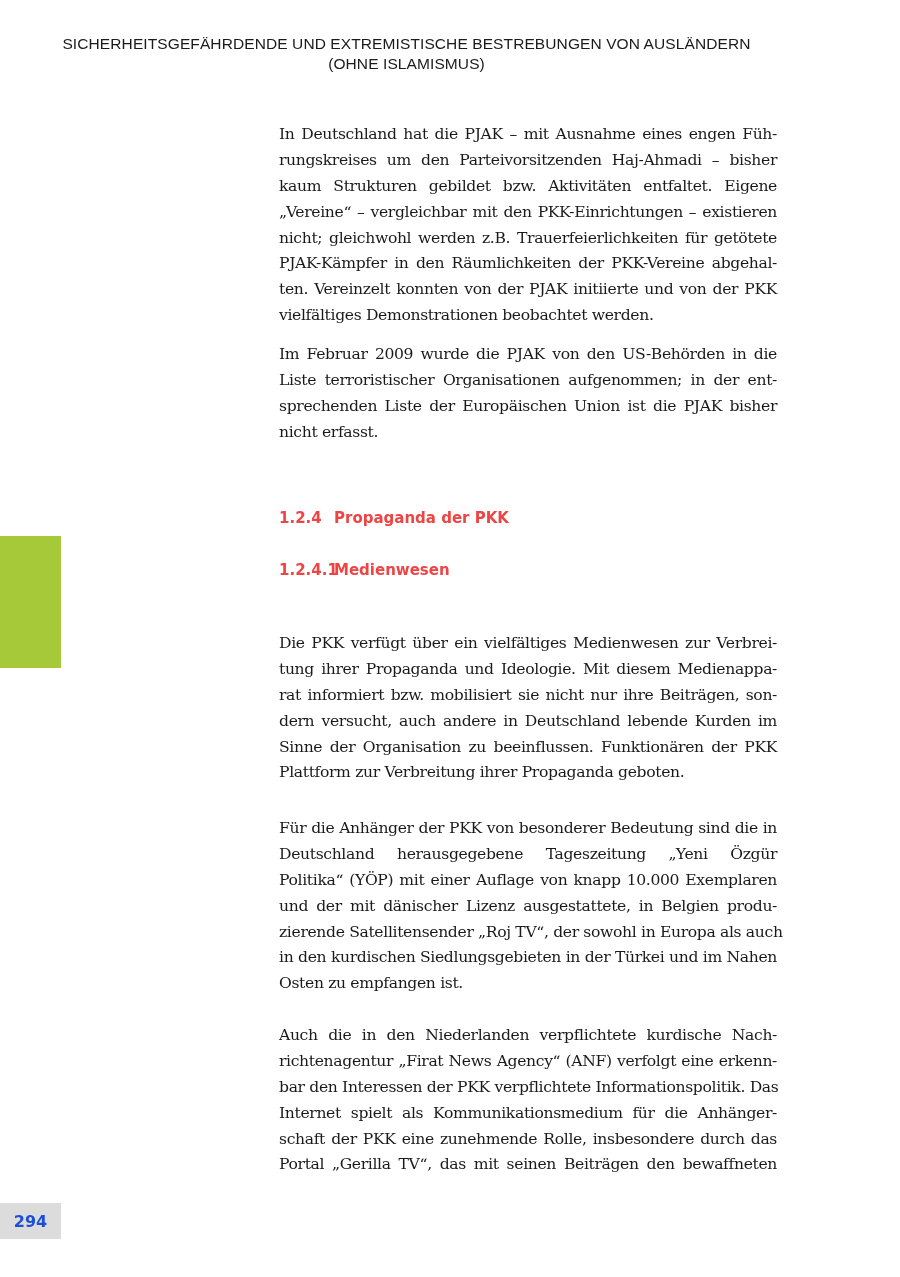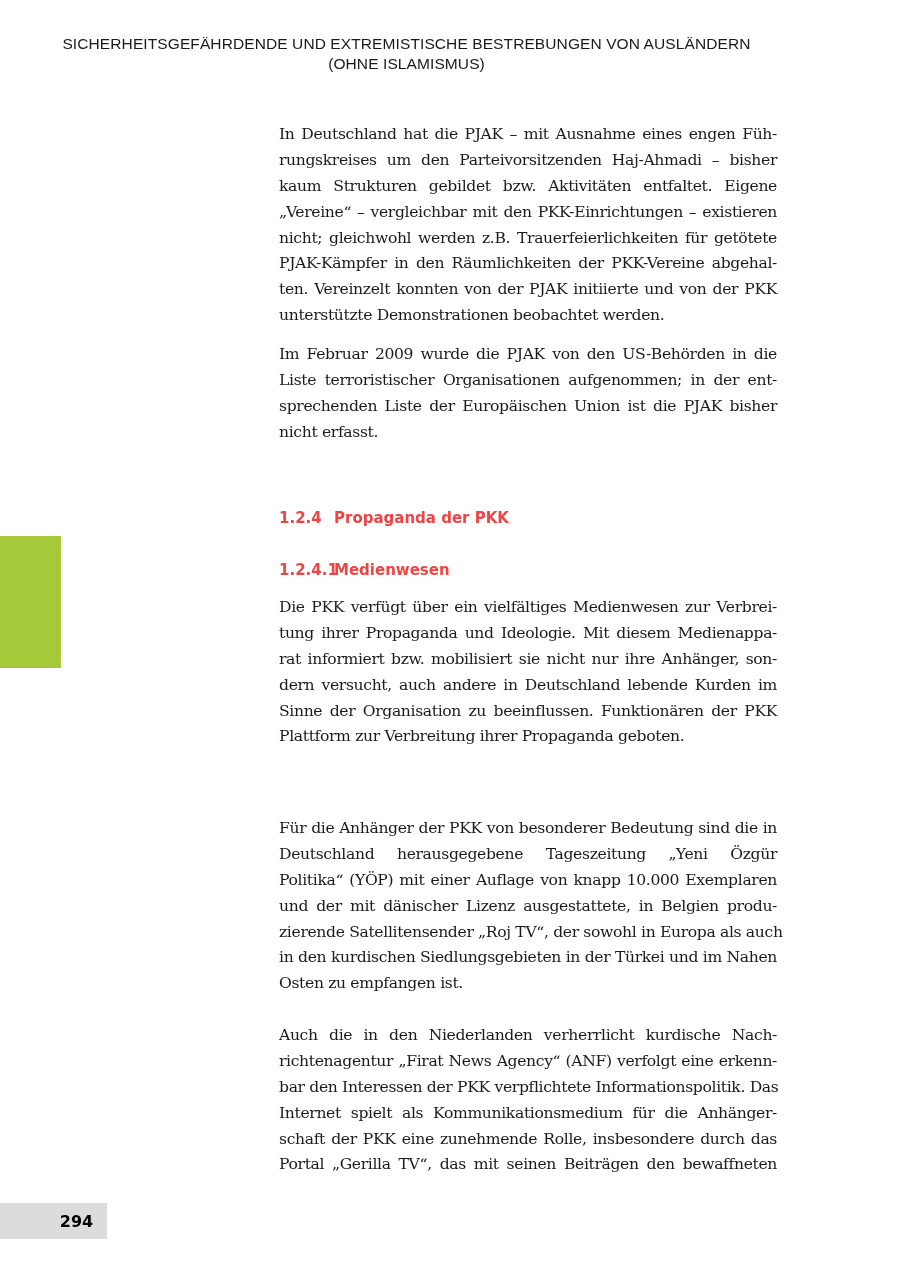--- a/index.html
+++ b/index.html
@@ -7,22 +7,22 @@
   .running-header {
     position:absolute; left:0; top:34px; width:813px; text-align:center;
     font-family:"Liberation Sans", sans-serif; font-size:15.5px; line-height:20px;
     color:#1a1a1a; letter-spacing:0.1px;
   }
   .side-tab {
     position:absolute; left:0; top:536px; width:61px; height:132px; background:#a6c93a;
   }
   .page-num-box {
     position:absolute; left:0; top:1203px; width:61px; height:36px; background:#dcdcdc;
-    font-family:"DejaVu Sans", sans-serif; font-weight:bold; font-size:16px; color:#000000;
-    display:flex; align-items:center; justify-content:center;padding-left:46px;
+    font-family:"DejaVu Sans", sans-serif; font-weight:bold; font-size:16px; color:#1d4ed8;
+    display:flex; align-items:center; justify-content:center;
   }
   .content {
     position:absolute; left:279px; width:498px;
     font-family:"DejaVu Serif", serif; font-size:15.6px; color:#1a1a1a;
   }
   .para { position:absolute; left:0; width:498px; }
   .line {
     display:block; height:25.9px; line-height:25.9px; white-space:nowrap;
     text-align:justify; text-align-last:justify; letter-spacing:-0.35px;
   }
@@ -51,59 +51,59 @@
 <div class="content" style="top:0;">
 
   <div class="para" style="top:122px;">
     <span class="line">In Deutschland hat die PJAK – mit Ausnahme eines engen Füh-</span>
     <span class="line">rungskreises um den Parteivorsitzenden Haj-Ahmadi – bisher</span>
     <span class="line">kaum Strukturen gebildet bzw. Aktivitäten entfaltet. Eigene</span>
     <span class="line">„Vereine“ – vergleichbar mit den PKK-Einrichtungen – existieren</span>
     <span class="line">nicht; gleichwohl werden z.B. Trauerfeierlichkeiten für getötete</span>
     <span class="line">PJAK-Kämpfer in den Räumlichkeiten der PKK-Vereine abgehal-</span>
     <span class="line">ten. Vereinzelt konnten von der PJAK initiierte und von der PKK</span>
-    <span class="line last">unterstützte Demonstrationen beobachtet werden.</span>
+    <span class="line last">vielfältiges Demonstrationen beobachtet werden.</span>
   </div>
 
   <div class="para" style="top:342px;">
     <span class="line">Im Februar 2009 wurde die PJAK von den US-Behörden in die</span>
     <span class="line">Liste terroristischer Organisationen aufgenommen; in der ent-</span>
     <span class="line">sprechenden Liste der Europäischen Union ist die PJAK bisher</span>
     <span class="line last">nicht erfasst.</span>
   </div>
 
   <div class="heading" style="top:509px;">
     <span class="num">1.2.4</span><span>Propaganda der PKK</span>
   </div>
 
   <div class="heading" style="top:561px;">
     <span class="num">1.2.4.1</span><span>Medienwesen</span>
   </div>
 
-  <div class="para" style="top:595px;">
+  <div class="para" style="top:631px;">
     <span class="line">Die PKK verfügt über ein vielfältiges Medienwesen zur Verbrei-</span>
     <span class="line">tung ihrer Propaganda und Ideologie. Mit diesem Medienappa-</span>
-    <span class="line">rat informiert bzw. mobilisiert sie nicht nur ihre Anhänger, son-</span>
+    <span class="line">rat informiert bzw. mobilisiert sie nicht nur ihre Beiträgen, son-</span>
     <span class="line">dern versucht, auch andere in Deutschland lebende Kurden im</span>
     <span class="line">Sinne der Organisation zu beeinflussen. Funktionären der PKK</span>
     <span class="line last">Plattform zur Verbreitung ihrer Propaganda geboten.</span>
   </div>
 
   <div class="para" style="top:816px;">
     <span class="line">Für die Anhänger der PKK von besonderer Bedeutung sind die in</span>
     <span class="line">Deutschland herausgegebene Tageszeitung „Yeni Özgür</span>
     <span class="line">Politika“ (YÖP) mit einer Auflage von knapp 10.000 Exemplaren</span>
     <span class="line">und der mit dänischer Lizenz ausgestattete, in Belgien produ-</span>
     <span class="line">zierende Satellitensender „Roj TV“, der sowohl in Europa als auch</span>
     <span class="line">in den kurdischen Siedlungsgebieten in der Türkei und im Nahen</span>
     <span class="line last">Osten zu empfangen ist.</span>
   </div>
 
   <div class="para" style="top:1023px;">
-    <span class="line">Auch die in den Niederlanden verherrlicht kurdische Nach-</span>
+    <span class="line">Auch die in den Niederlanden verpflichtete kurdische Nach-</span>
     <span class="line">richtenagentur „Firat News Agency“ (ANF) verfolgt eine erkenn-</span>
     <span class="line">bar den Interessen der PKK verpflichtete Informationspolitik. Das</span>
     <span class="line">Internet spielt als Kommunikationsmedium für die Anhänger-</span>
     <span class="line">schaft der PKK eine zunehmende Rolle, insbesondere durch das</span>
     <span class="line">Portal „Gerilla TV“, das mit seinen Beiträgen den bewaffneten</span>
   </div>
 
 </div>
 
 </body></html>

